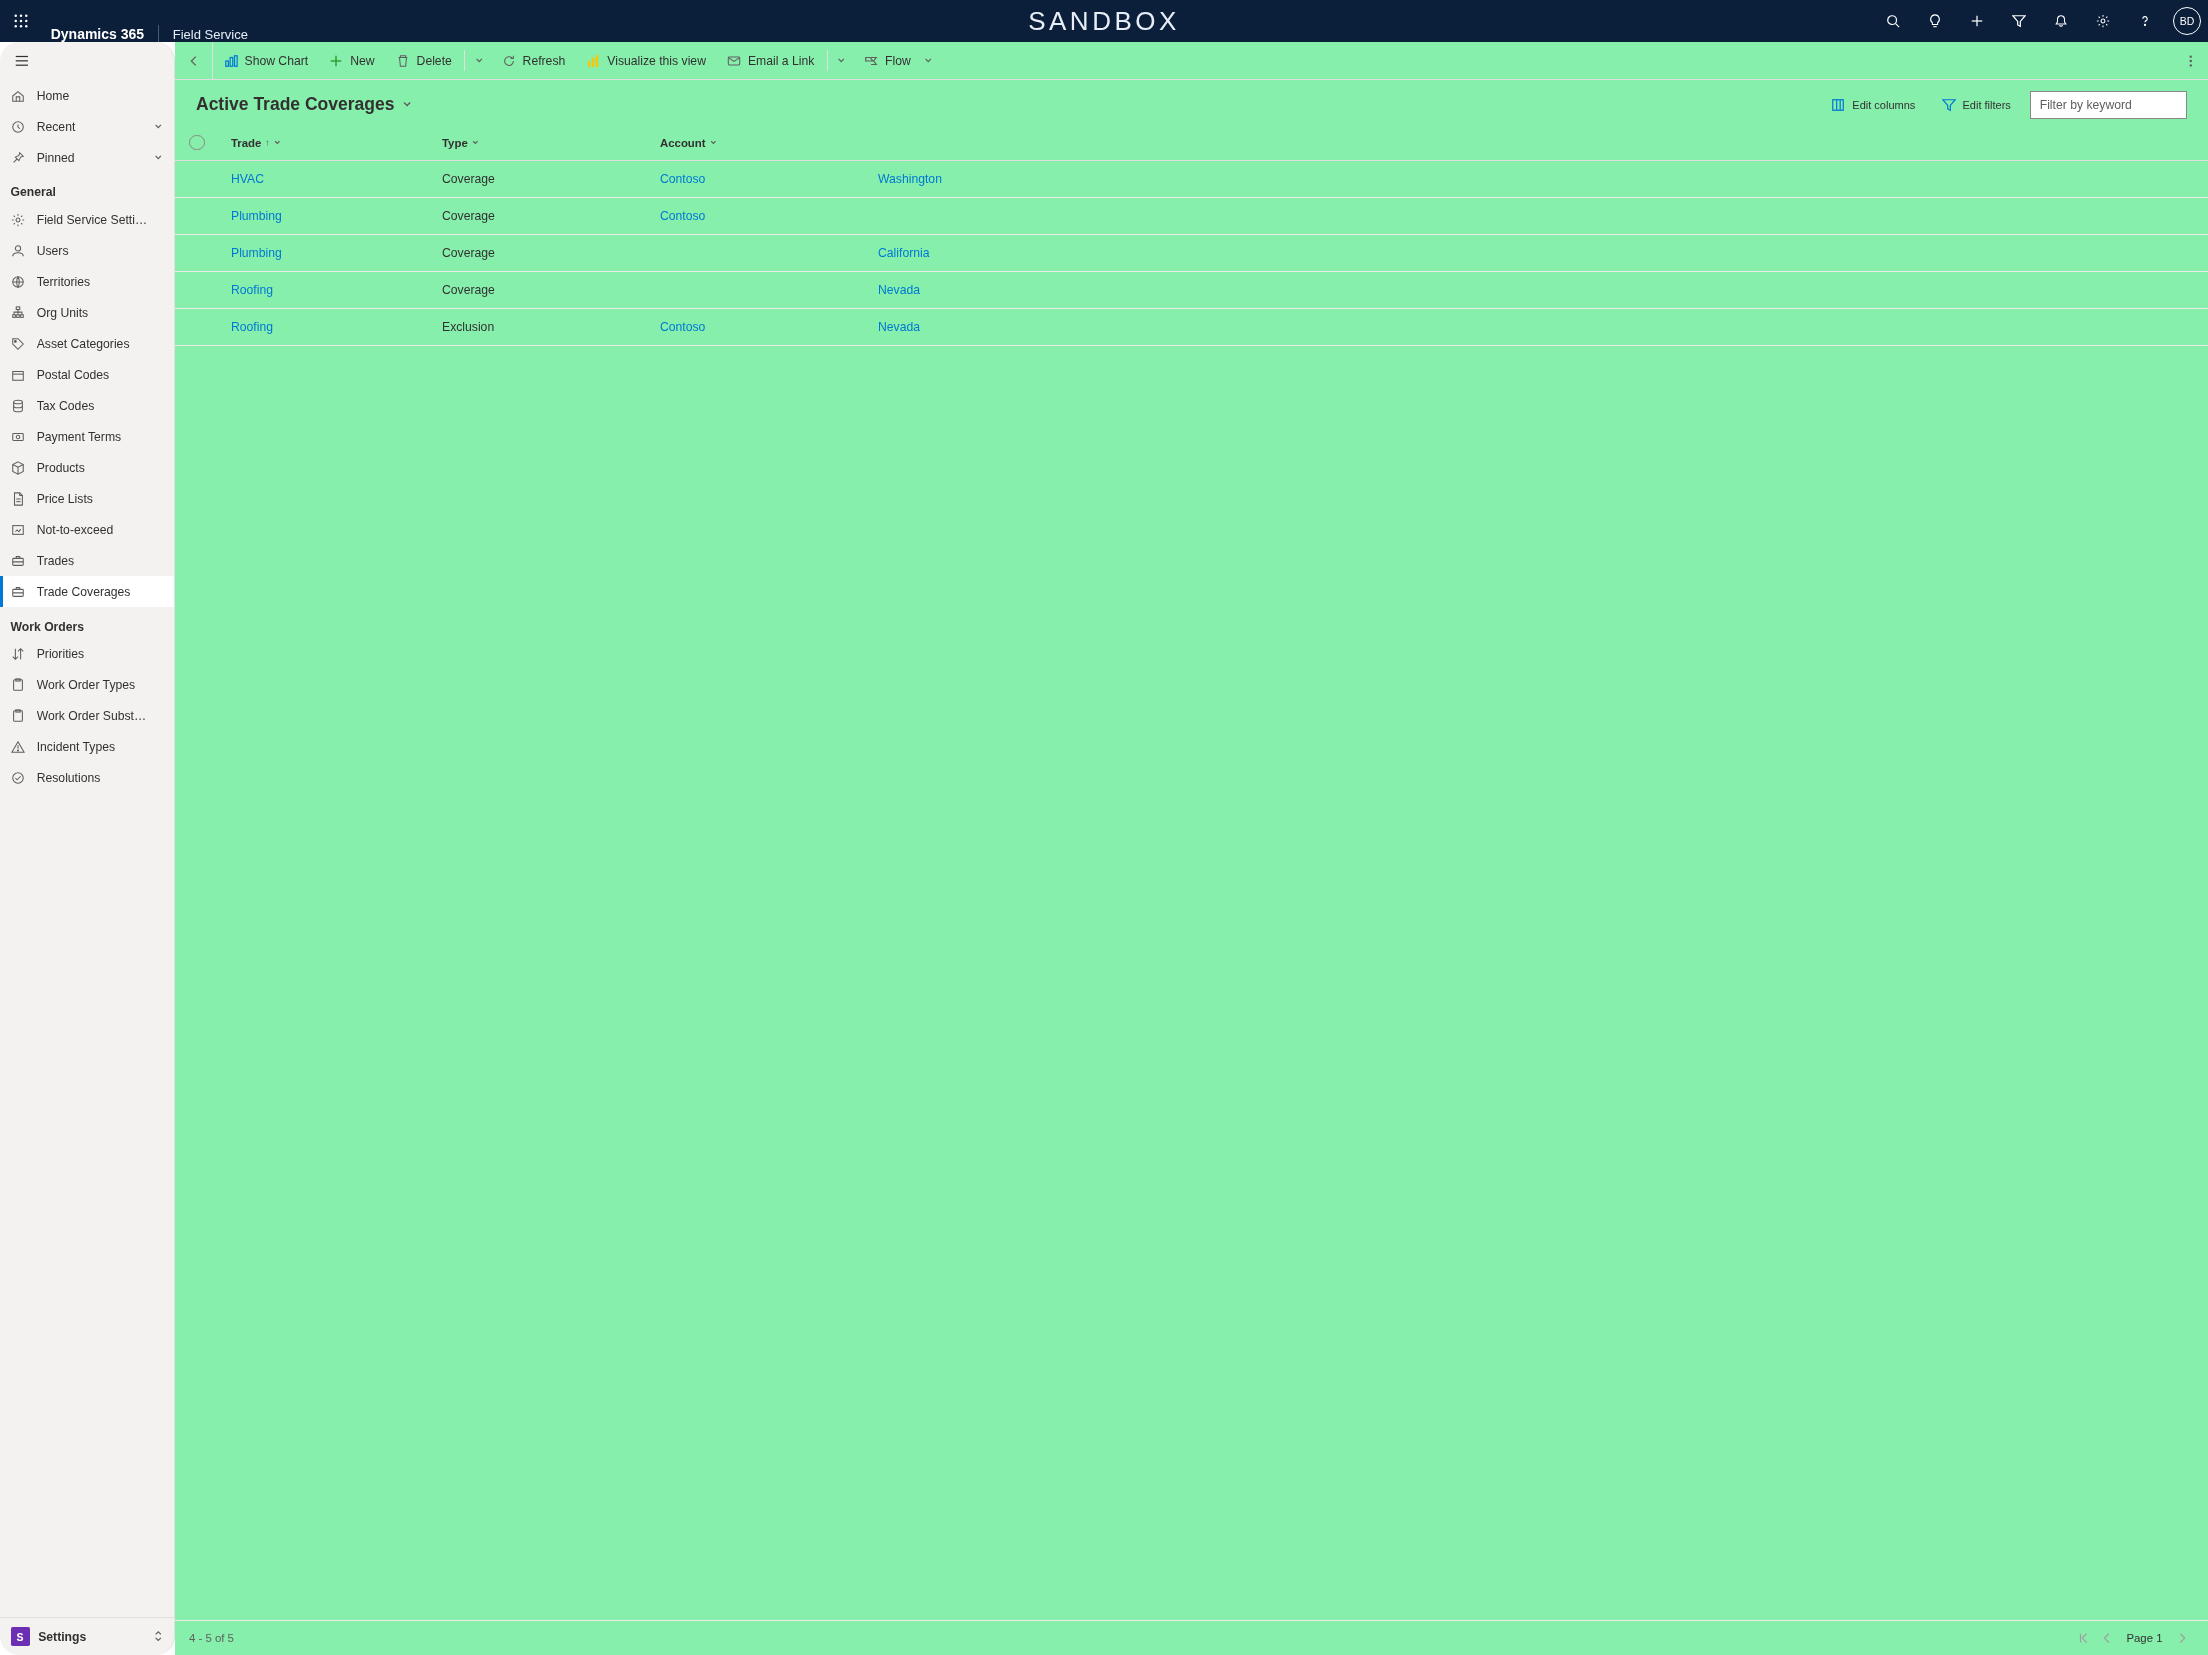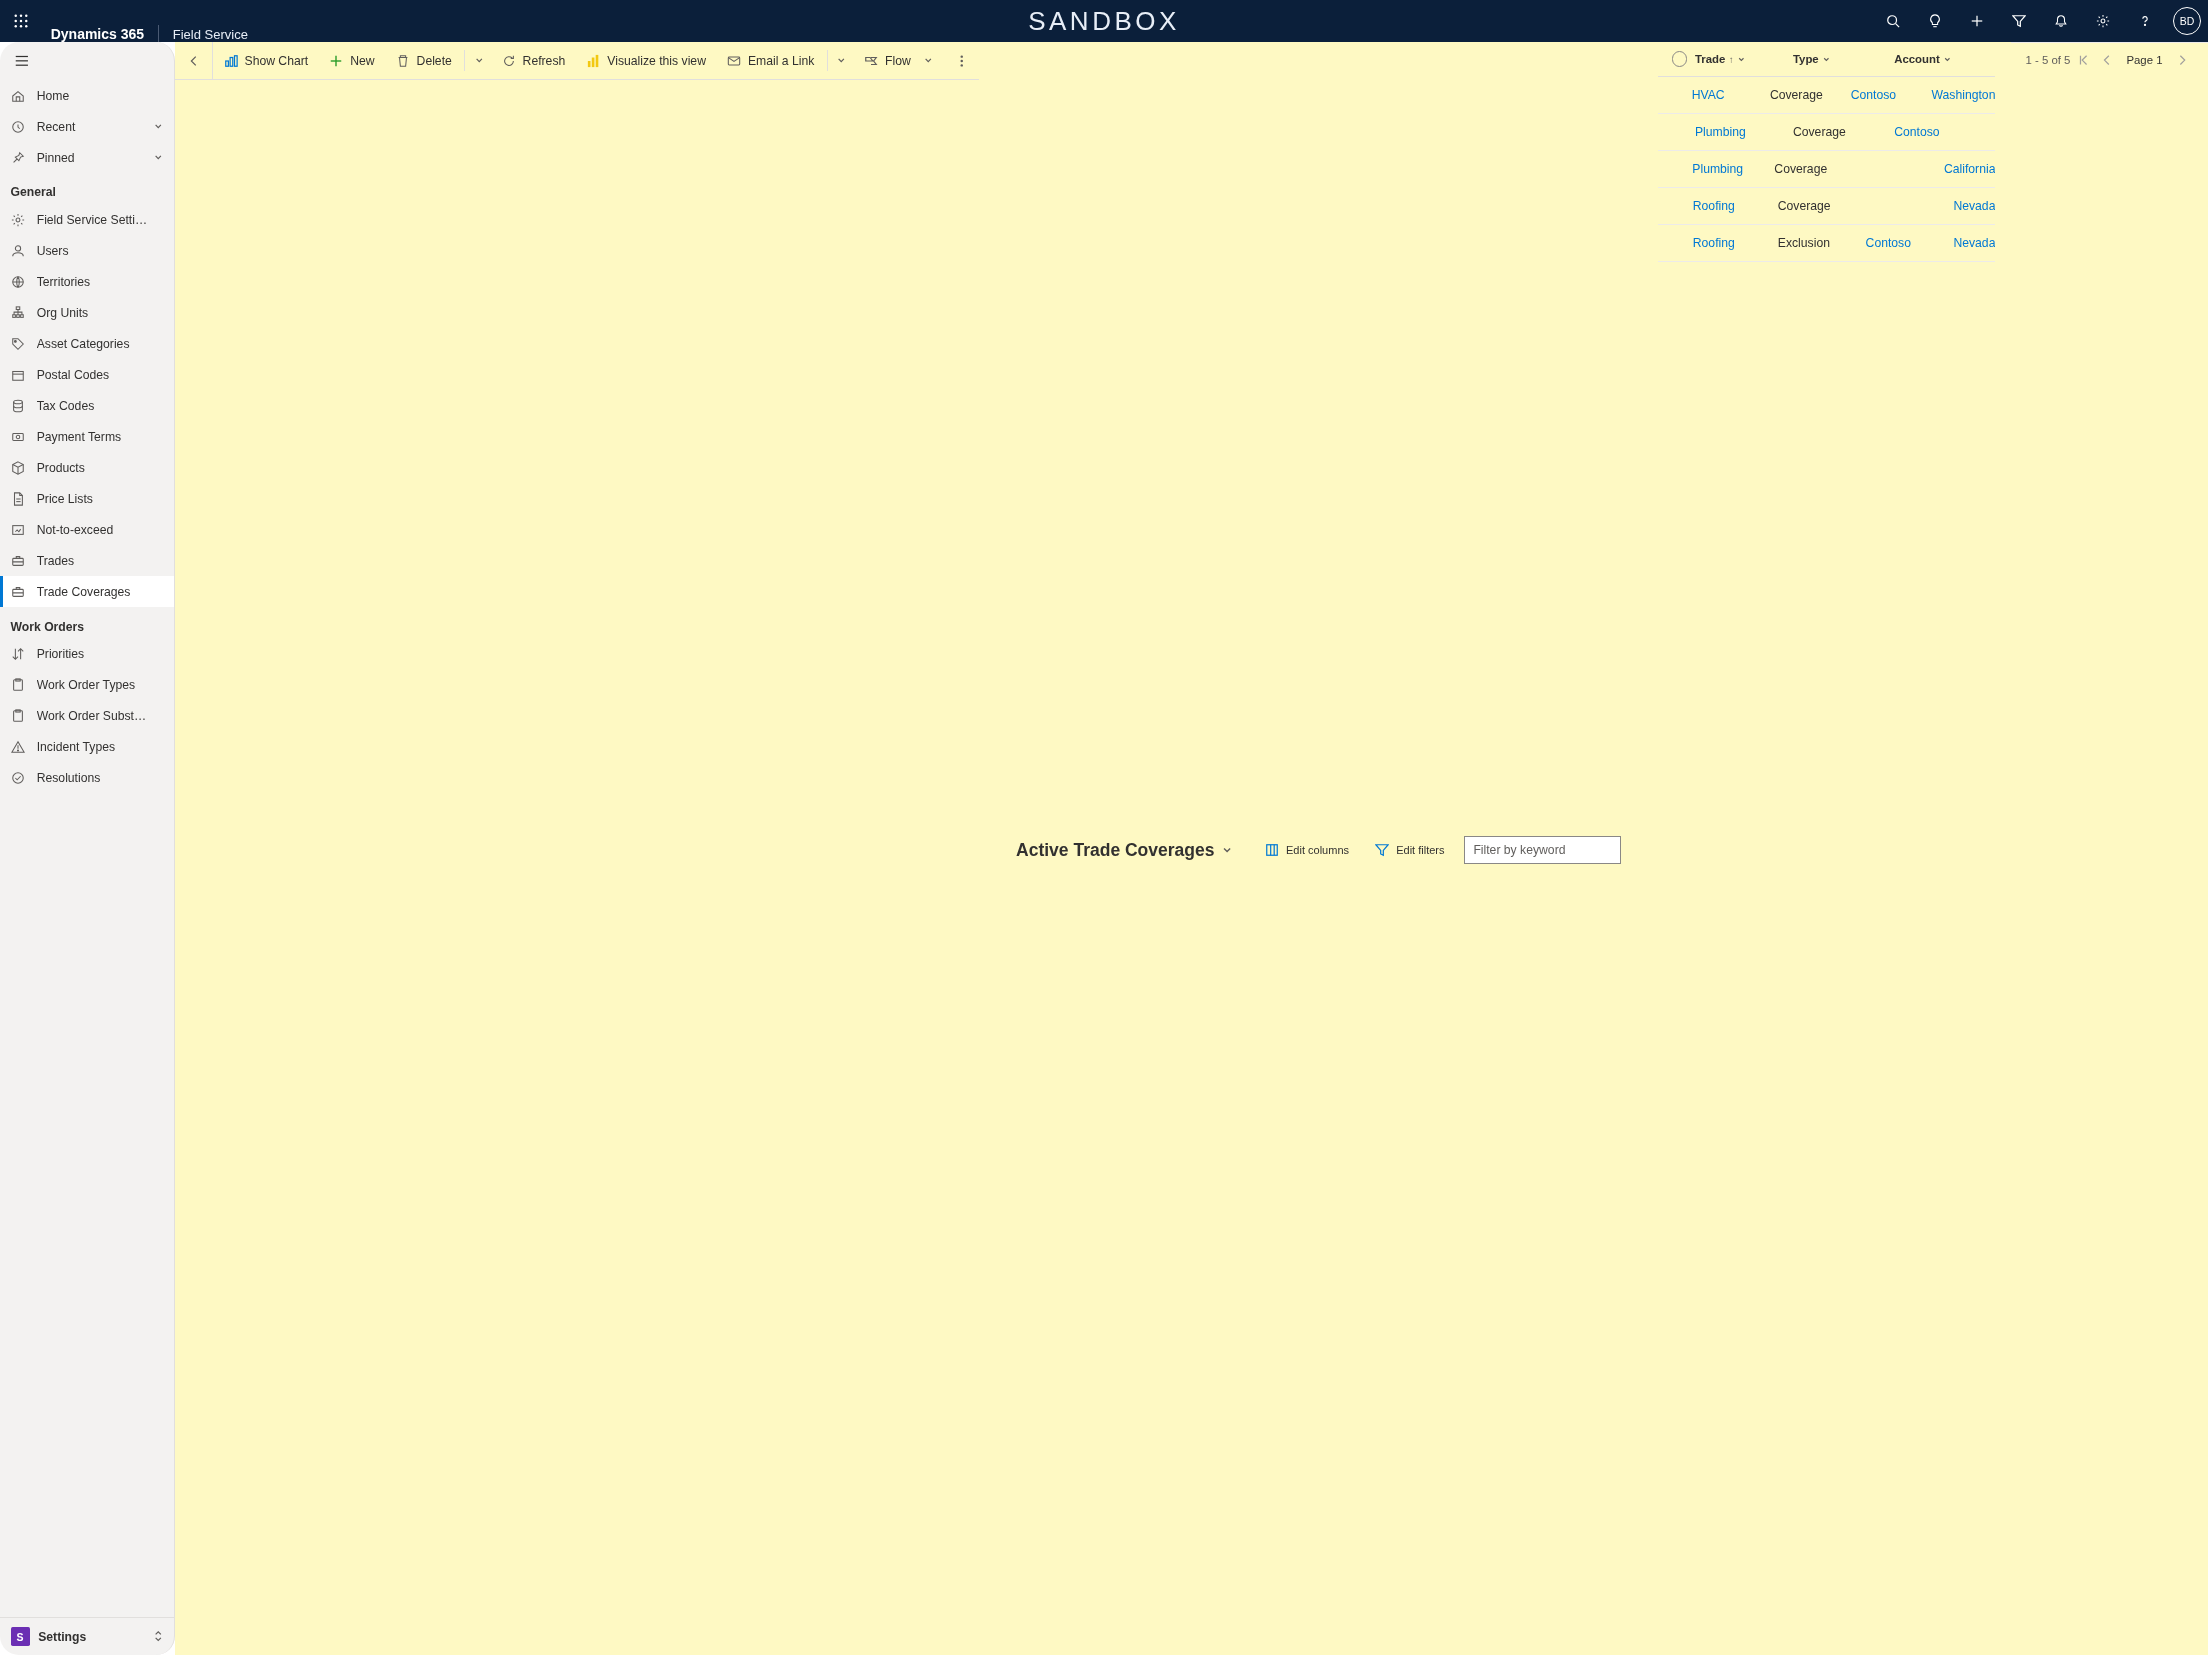--- a/index.html
+++ b/index.html
@@ -73,21 +73,21 @@
   gap:8.7px; border-top:0.9px solid #e1dfdd; cursor:pointer;
 }
 .area-badge {
   width:19px; height:19px; background:#6b2fb3; color:#fff;
   display:flex; align-items:center; justify-content:center;
   font-size:10.5px; font-weight:600; border-radius:1.7px;
 }
 .area-label { flex:1; font-weight:600; }
 
 
-.main { flex:1; display:flex; flex-direction:row; background:#fef9c3; min-width:0;gap:16px; }
+.main { flex:1; display:flex; flex-direction:column; background:#86efac; min-width:0; }
 .cmdbar {
   height:38px; border-bottom:0.9px solid #e1dfdd;
   display:flex; align-items:center;
 }
 .cmd-back {
   width:38px; height:38px; display:flex; align-items:center; justify-content:center;
   border-right:0.9px solid #e1dfdd; color:#605e5c;
 }
 .cmd-btn {
   height:38px; display:flex; align-items:center; gap:7px; padding:0 10.5px;
@@ -687,21 +687,21 @@
               <span class="cell-link">Contoso</span>
             </div>
             <div class="col-floc">
               <span class="cell-link">Nevada</span>
             </div>
           </div>
         </div>
     </div>
 
     <div class="gridfooter">
-      <span>1 - 5 of 5</span>
+      <span>4 - 5 of 5</span>
       <div class="pf-spacer"></div>
       <div class="pag-btn">
           <svg width="12.2" height="12.2" viewBox="0 0 14 14" fill="none" stroke="#a19f9d" stroke-width="1.4">
             <path d="M4 2v10M11 2L6 7l5 5"></path>
           </svg>
         </div>
       <div class="pag-btn">
           <svg width="12.2" height="12.2" viewBox="0 0 14 14" fill="none" stroke="#a19f9d" stroke-width="1.4">
             <path d="M9 2L4 7l5 5"></path>
           </svg>

